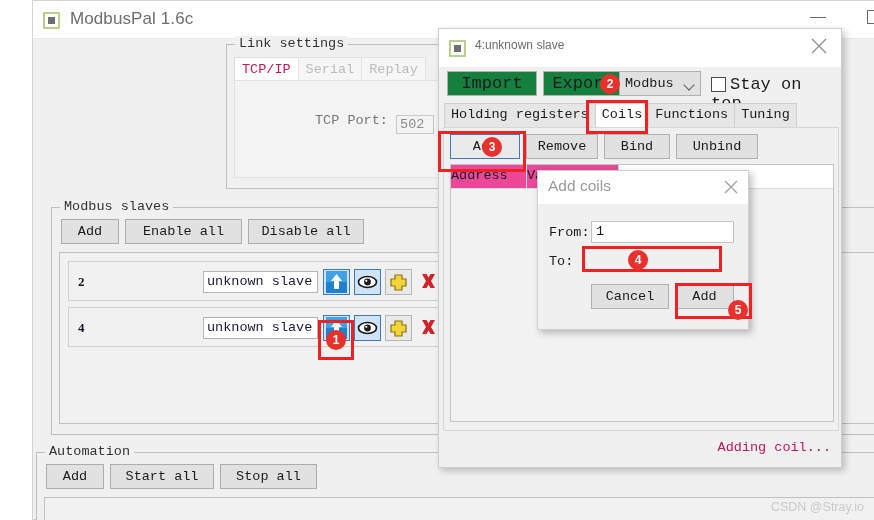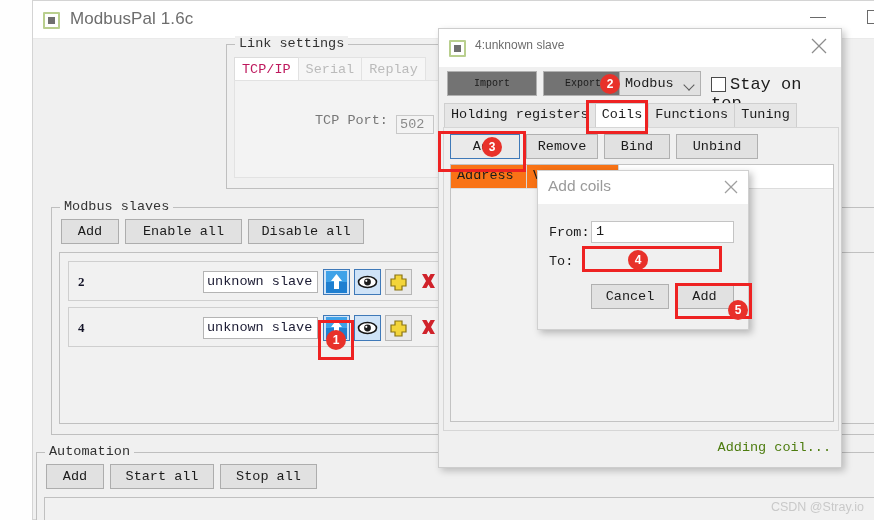--- a/index.html
+++ b/index.html
@@ -146,21 +146,21 @@
     font-family: "Liberation Sans", sans-serif;
   }
   .sd-close {
     position: absolute; right: 0; top: 0; width: 44px; height: 32px; cursor: default;
   }
   .sd-close svg { position: absolute; left: 14px; top: 9px; }
 
   .sd-toolbar { position: absolute; left: 0; top: 38px; right: 0; height: 34px; }
   .tbbtn {
     position: absolute; top: 4px; height: 25px; border: 1px solid #b0b0b0;
-    background: #737373; font-size: 10px; color: #1c1c1c; box-sizing: border-box;
+    background: #15803d; font-size: 17px; color: #1c1c1c; box-sizing: border-box;
     text-align: center; line-height: 23px; font-family: "Liberation Mono", monospace; cursor: default;
   }
   #sd-import { left: 8px;   width: 90px; }
   #sd-export { left: 104px; width: 80px; }
   .combo {
     position: absolute; left: 180px; top: 4px; width: 82px; height: 25px;
     border: 1px solid #b0b0b0; background: #e1e1e1; box-sizing: border-box;
     font-size: 13.5px; color: #1c1c1c; line-height: 23px; padding-left: 5px; cursor: default;
   }
   .combo .chev {
@@ -200,29 +200,29 @@
   #pb-unbind { left: 232px; width: 82px; }
 
   .table-wrap {
     position: absolute; left: 6px; top: 36px; width: 384px; height: 258px;
     border: 1px solid #c3c3c3; background: #f3f3f3; box-sizing: border-box;
   }
   .th-row { position: absolute; left: 0; top: 0; right: 0; height: 23px; background: #ffffff; }
   .th {
     position: absolute; top: 0; height: 23px; line-height: 22px; font-size: 13.5px;
     color: #1c1c1c; border-right: 1px solid #d8d8d8; box-sizing: border-box;
-    padding-left: 6px; background: #f97316; cursor: default;
+    background: #ec4899; cursor: default;
   }
   #th-address { left: 0;   width: 76px; }
   #th-value   { left: 76px; width: 92px; }
   .tbody { position: absolute; left: 0; top: 23px; right: 0; bottom: 0; background: #f2f2f2; border-top: 1px solid #dcdcdc; }
 
   .sd-status {
     position: absolute; left: 4px; bottom: 6px; width: 396px; height: 26px;
-    font-size: 13.5px; color: #4d7c0f; text-align: right; line-height: 26px;
+    font-size: 13.5px; color: #be185d; text-align: right; line-height: 26px;
     padding-right: 8px; box-sizing: border-box;
   }
 
   
   .addcoils {
     position: absolute; left: 537px; top: 170px; width: 212px; height: 160px;
     background: #f0f0f0; border: 1px solid #d0d0d0; box-sizing: border-box;
     box-shadow: 3px 3px 7px rgba(0,0,0,0.25);
   }
   .ac-titlebar { position: absolute; left: 0; top: 0; right: 0; height: 33px; background: #ffffff; }

